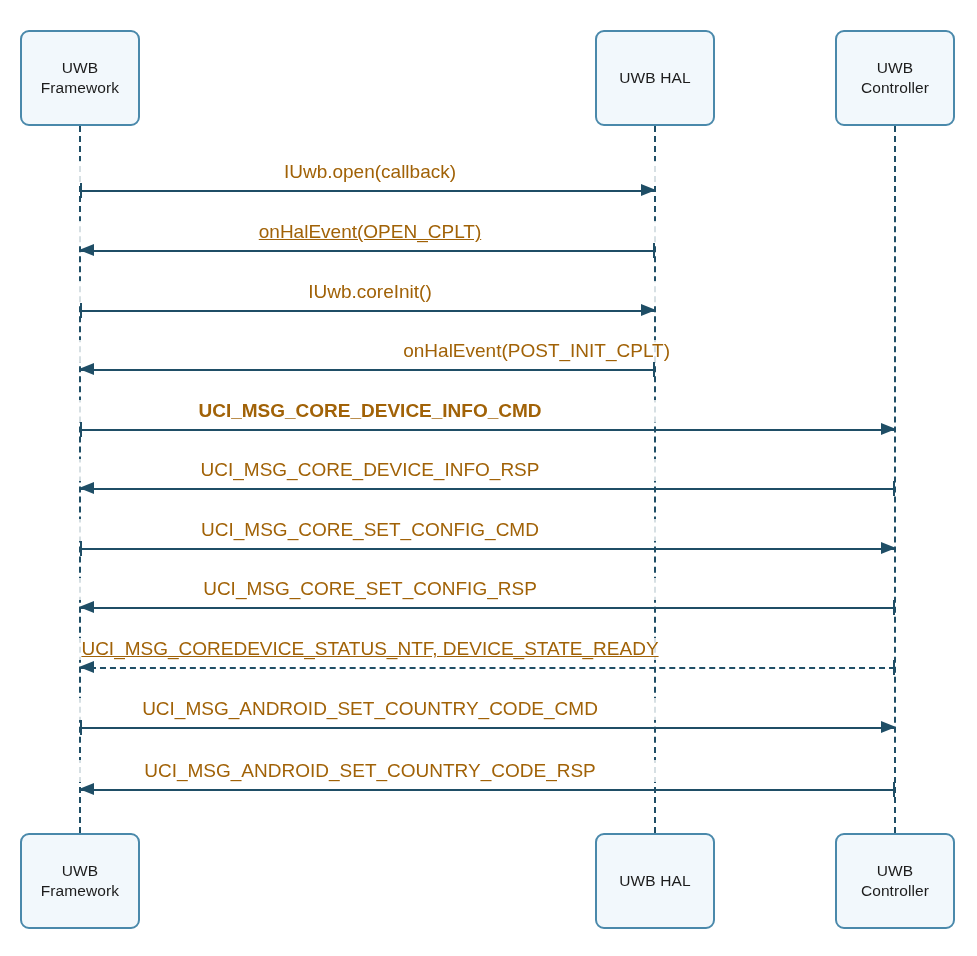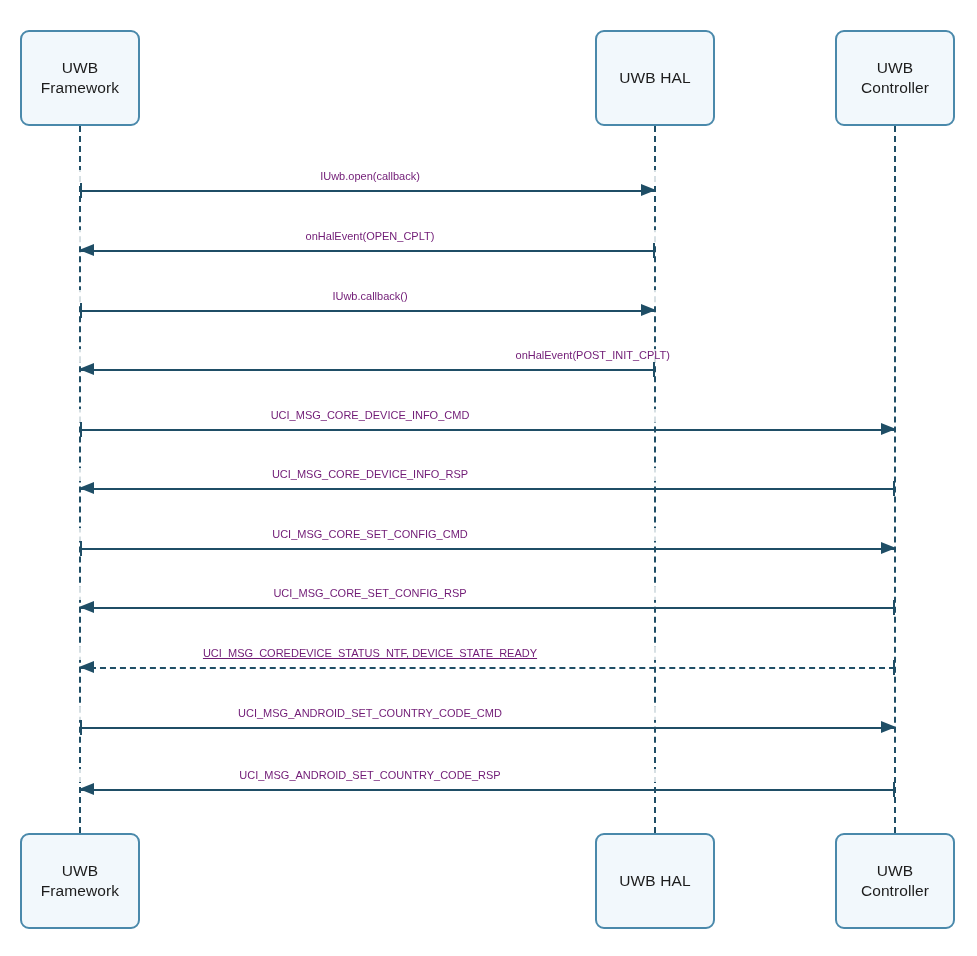--- a/index.html
+++ b/index.html
@@ -86,22 +86,22 @@
     width: 0;
     height: 15px;
     border-left: 2px solid #1f4e66;
   }
   .msg-stub.at-left  { left: 0; }
   .msg-stub.at-right { right: 0; }
   .msg-label {
     position: absolute;
     bottom: 7px;
     text-align: center;
-    color: #701a75;
-    font-size: 11px;
+    color: #a16207;
+    font-size: 19px;
     line-height: 1.15;
     white-space: nowrap;
     background: rgba(255,255,255,0.82);
     padding: 0 3px;
   }
 </style>
 </head>
 <body>
 
 <div id="canvas">
@@ -130,39 +130,39 @@
       <div class="message" style="left: 80px; top: 190px; width: 575px;">
         <div class="msg-line"></div>
         <div class="msg-arrowhead right"></div>
         <div class="msg-stub at-left"></div>
         <div class="msg-label" style="left: -13px; width: 600px;">IUwb.open(callback)</div>
       </div>
       <div class="message" style="left: 80px; top: 250px; width: 575px;">
         <div class="msg-line"></div>
         <div class="msg-arrowhead left"></div>
         <div class="msg-stub at-right"></div>
-        <div class="msg-label" style="left: -13px; width: 600px;">onHalEvent(OPEN_CPLT)</div>
+        <div class="msg-label" style="left: -13px; width: 600px; text-decoration: underline;">onHalEvent(OPEN_CPLT)</div>
       </div>
       <div class="message" style="left: 80px; top: 310px; width: 575px;">
         <div class="msg-line"></div>
         <div class="msg-arrowhead right"></div>
         <div class="msg-stub at-left"></div>
-        <div class="msg-label" style="left: -13px; width: 600px;">IUwb.callback()</div>
+        <div class="msg-label" style="left: -13px; width: 600px;">IUwb.coreInit()</div>
       </div>
       <div class="message" style="left: 80px; top: 369px; width: 575px;">
         <div class="msg-line"></div>
         <div class="msg-arrowhead left"></div>
         <div class="msg-stub at-right"></div>
         <div class="msg-label" style="left: -13px; width: 600px; text-align: right;">onHalEvent(POST_INIT_CPLT)</div>
       </div>
       <div class="message" style="left: 80px; top: 429px; width: 815px;">
         <div class="msg-line"></div>
         <div class="msg-arrowhead right"></div>
         <div class="msg-stub at-left"></div>
-        <div class="msg-label" style="left: -13px; width: 600px;">UCI_MSG_CORE_DEVICE_INFO_CMD</div>
+        <div class="msg-label" style="left: -13px; width: 600px; font-weight: bold;">UCI_MSG_CORE_DEVICE_INFO_CMD</div>
       </div>
       <div class="message" style="left: 80px; top: 488px; width: 815px;">
         <div class="msg-line"></div>
         <div class="msg-arrowhead left"></div>
         <div class="msg-stub at-right"></div>
         <div class="msg-label" style="left: -13px; width: 600px;">UCI_MSG_CORE_DEVICE_INFO_RSP</div>
       </div>
       <div class="message" style="left: 80px; top: 548px; width: 815px;">
         <div class="msg-line"></div>
         <div class="msg-arrowhead right"></div>

